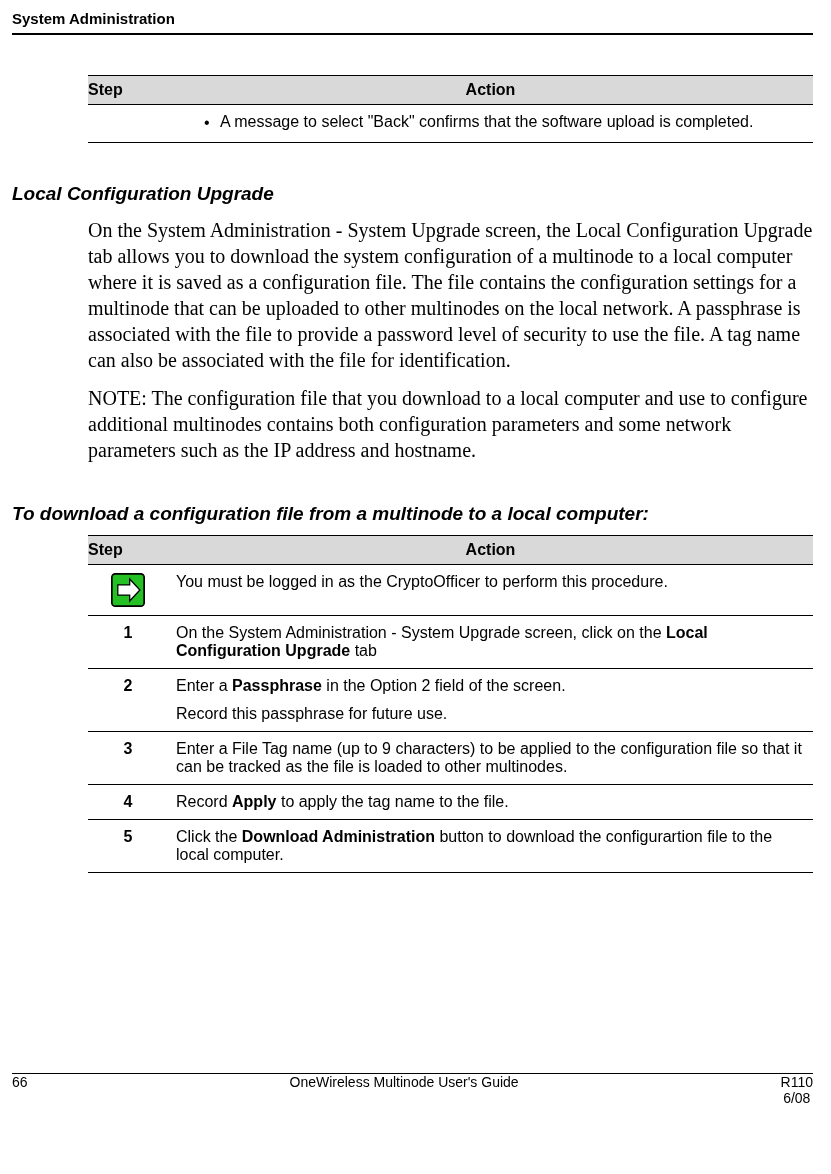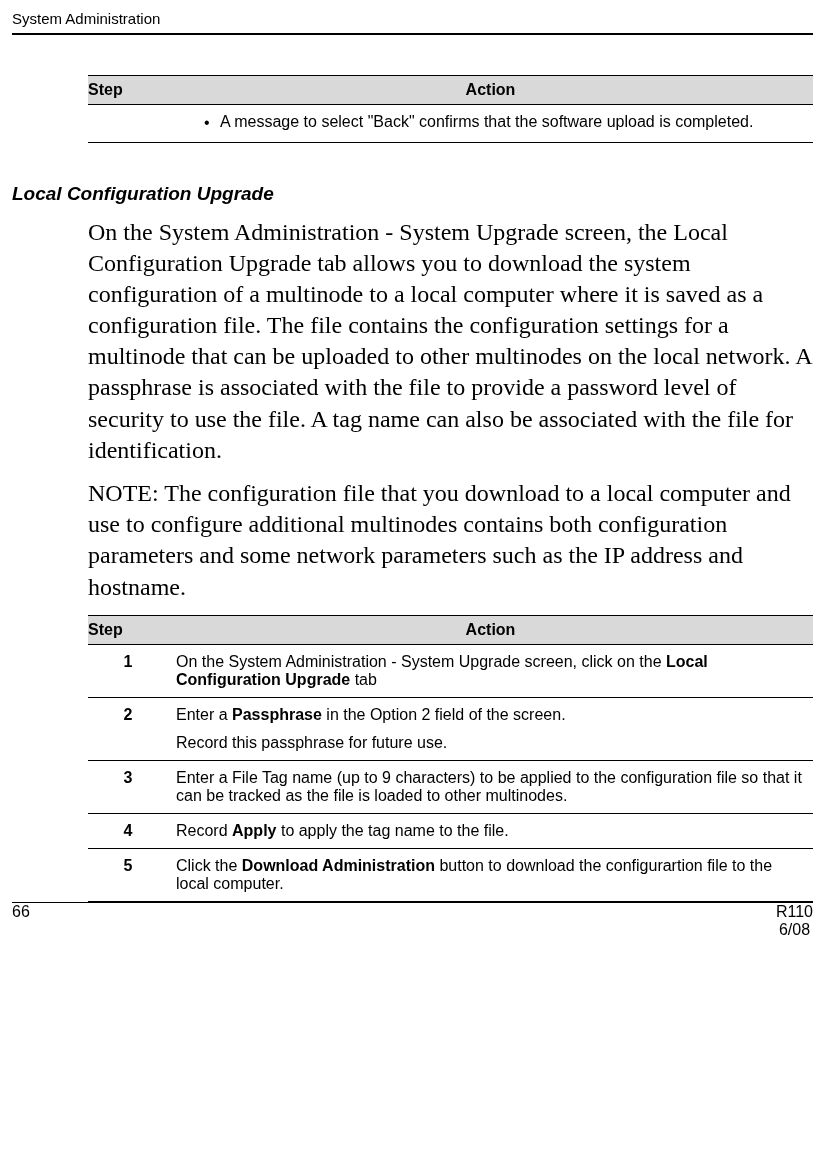--- a/index.html
+++ b/index.html
@@ -13,39 +13,39 @@
     color: #000;
     box-sizing: border-box;
     padding: 10px 18px 10px 12px;
   }
   .header {
     font-weight: bold;
     font-size: 15px;
     line-height: 1.25;
   }
   .header-sub {
-    font-weight: normal;
+    font-weight: bold;
     font-size: 15px;
   }
   .thick-rule {
     border: none;
     border-top: 2.5px solid #000;
     margin: 4px 0 0 0;
   }
   .thin-rule {
     border: none;
     border-top: 1px solid #000;
     margin: 0;
   }
   .content {
     padding-left: 76px;
   }
   .para {
     font-family: "Times New Roman", Times, serif;
-    font-size: 24px;
+    font-size: 20px;
     line-height: 1.3;
     margin: 12px 0;
   }
   h3.section-title {
     font-family: Arial, Helvetica, sans-serif;
     font-style: italic;
     font-weight: bold;
     font-size: 19px;
     margin: 40px 0 10px 0;
     padding-left: 0;
@@ -104,21 +104,22 @@
   .bullet-row .btext {
     flex: 1;
   }
   .action-cell p {
     margin: 0 0 10px 0;
   }
   .action-cell p:last-child {
     margin-bottom: 0;
   }
   .footer {
-    font-size: 16px;
+    margin-top: 200px;
+    font-size: 14px;
   }
   .footer-row {
     display: flex;
     justify-content: space-between;
   }
   b { font-weight: bold; }
 </style>
 </head>
 <body>
 
@@ -149,29 +150,41 @@
         </td>
       </tr>
     </tbody>
   </table>
 
   <h3 class="section-title neg">Local Configuration Upgrade</h3>
 
   <p class="para">On the System Administration - System Upgrade screen, the Local Configuration Upgrade tab allows you to download the system configuration of a multinode to a local computer where it is saved as a configuration file.  The file contains the configuration settings for a multinode that can be uploaded to other multinodes on the local network.  A passphrase is associated with the file to provide a password level of security to use the file.  A tag name can also be associated with the file for identification.</p>
   <p class="para">NOTE:  The configuration file that you download to a local computer and use to configure additional multinodes contains both configuration parameters and some network parameters such as the IP address and hostname.</p>
 
+  <h3 class="section-title neg">To download a configuration file from a multinode to a local computer:</h3>
 
   <table class="step-table">
     <thead>
       <tr>
         <th class="step-h">Step</th>
         <th class="action-h">Action</th>
       </tr>
     </thead>
     <tbody>
+      <tr>
+        <td>
+          <svg class="note-icon" viewBox="0 0 40 40">
+            <rect x="1" y="1" width="38" height="38" rx="4" ry="4" fill="#24c024" stroke="#000" stroke-width="2"></rect>
+            <path d="M8 14 h14 v-7 l12 13 l-12 13 v-7 h-14 z" fill="#fff" stroke="#000" stroke-width="1.5"></path>
+          </svg>
+        </td>
+        <td class="action-cell">
+          <p>You must be logged in as the CryptoOfficer to perform this procedure.</p>
+        </td>
+      </tr>
       <tr>
         <td class="step-num">1</td>
         <td class="action-cell">
           <p><span>On the System Administration - System Upgrade screen, click on the </span><b>Local Configuration Upgrade</b><span> tab</span></p>
         </td>
       </tr>
       <tr>
         <td class="step-num">2</td>
         <td class="action-cell">
           <p><span>Enter a </span><b>Passphrase</b><span> in the Option 2 field of the screen.</span></p>
@@ -198,18 +211,19 @@
       </tr>
     </tbody>
   </table>
 
 </div>
 
 <div class="footer">
   <hr class="thin-rule">
   <div class="footer-row">
     <div>66</div>
+    <div>OneWireless Multinode User's Guide</div>
     <div style="text-align:center">
       <div>R110</div>
       <div>6/08</div>
     </div>
   </div>
 </div>
 
 </body></html>

